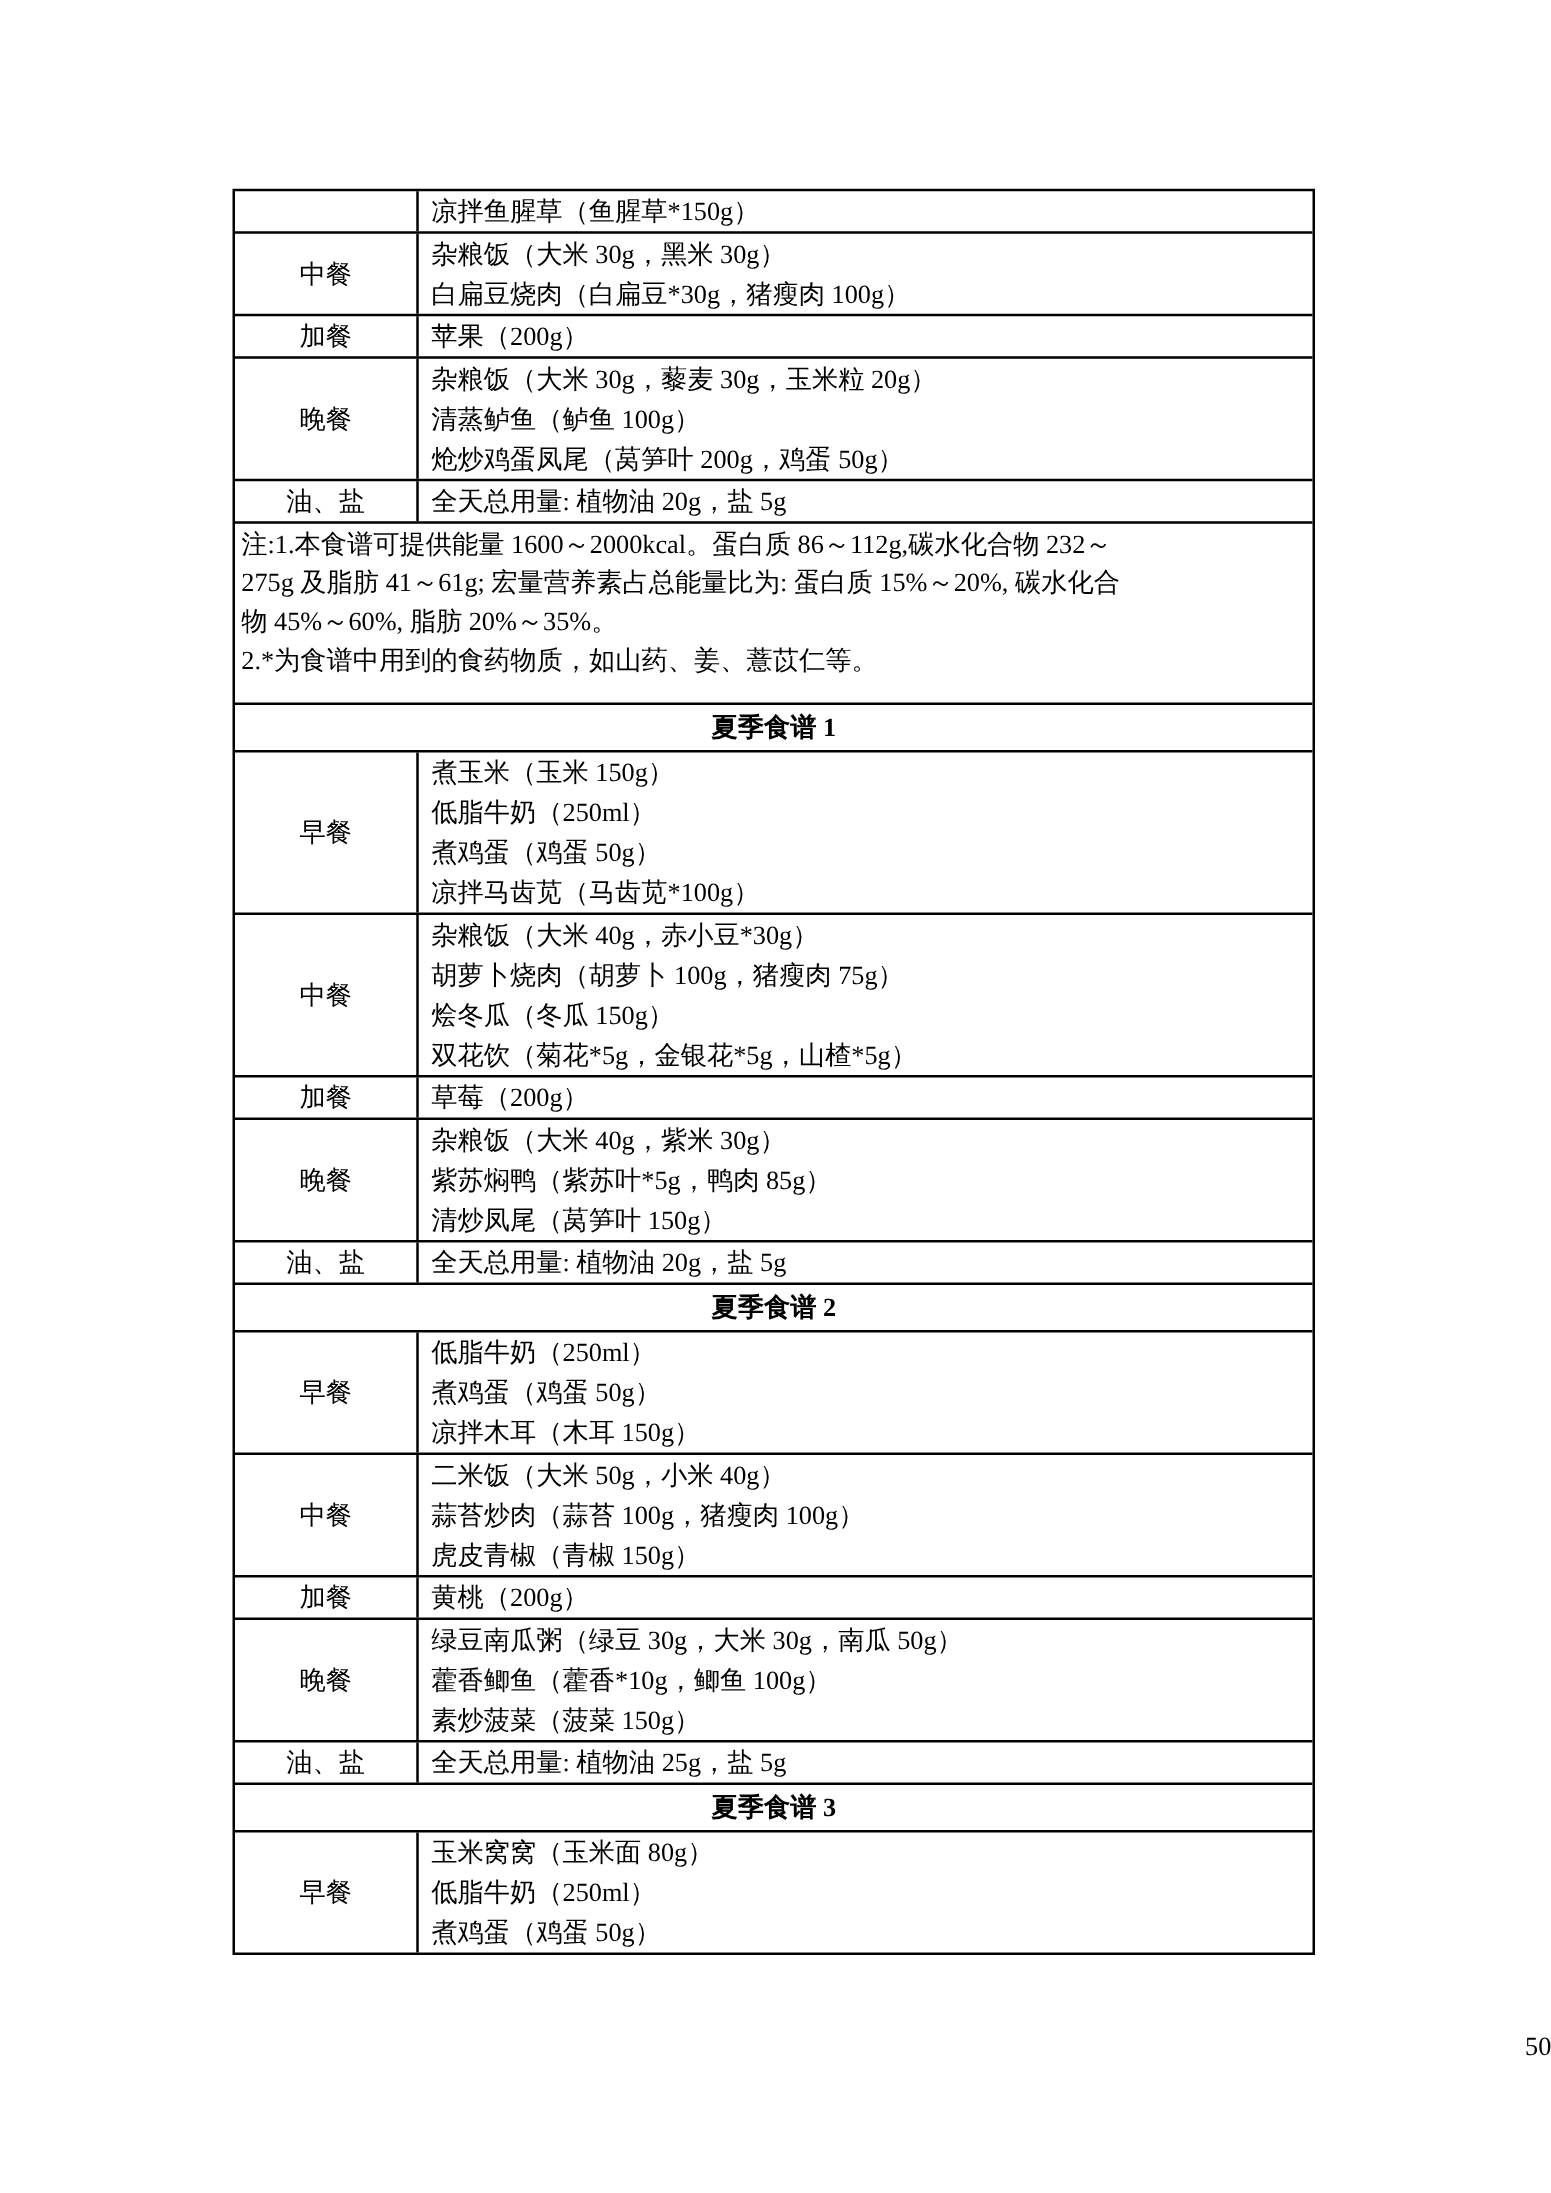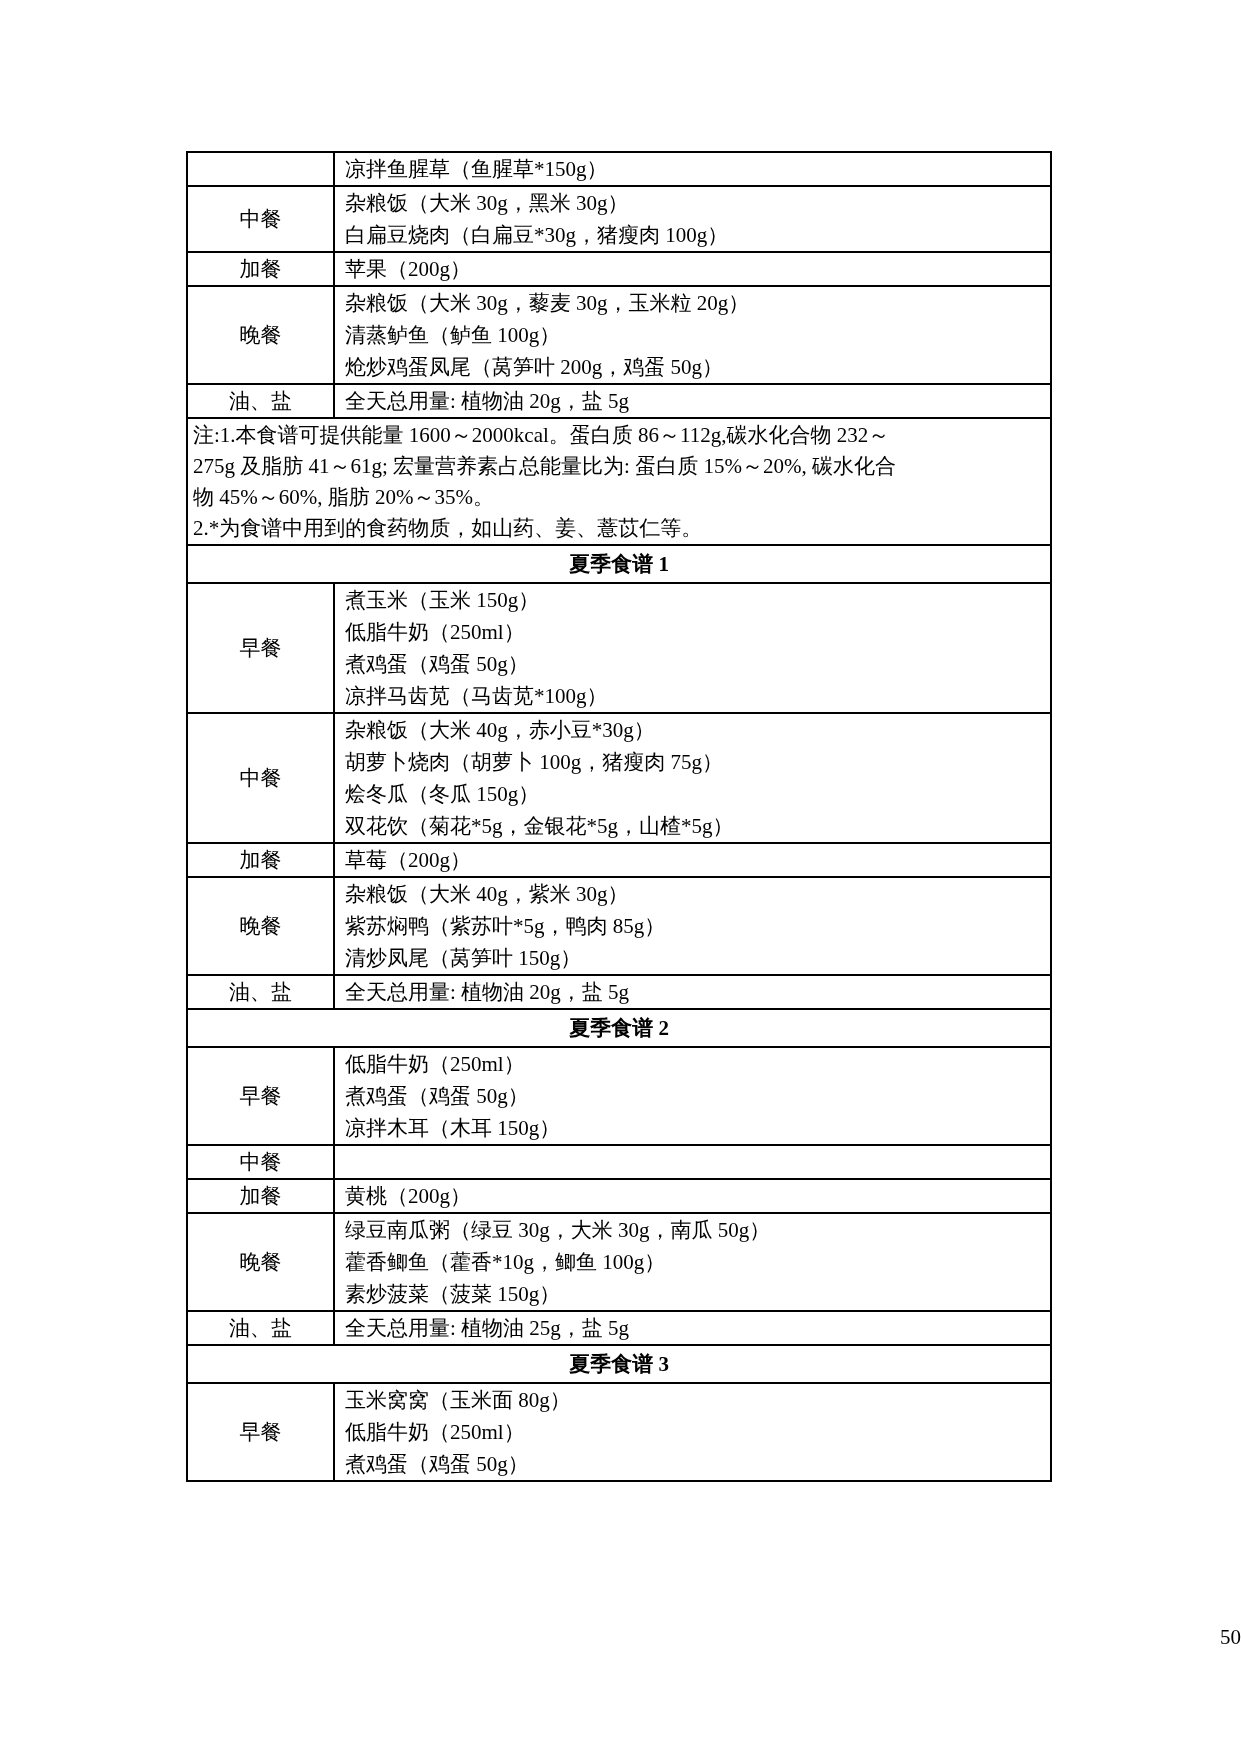--- a/index.html
+++ b/index.html
@@ -49,21 +49,21 @@
     flex: 1 1 auto;
     min-width: 0;
     padding: 0 10px;
   }
   .dish-line {
     line-height: 32px;
     white-space: nowrap;
     overflow: hidden;
   }
   .note-row {
-    padding: 1px 4px 0 5px;
+    padding: 1px 4px 18px 5px;
   }
   .note-line {
     line-height: 31px;
     white-space: nowrap;
     overflow: hidden;
   }
   .header-row {
     line-height: 36px;
     text-align: center;
     font-weight: bold;
@@ -188,20 +188,25 @@
         <div class="content-cell">
           <div class="dish-line">低脂牛奶（250ml）</div>
           <div class="dish-line">煮鸡蛋（鸡蛋 50g）</div>
           <div class="dish-line">凉拌木耳（木耳 150g）</div>
         </div>
       </div>
       <div class="t-row">
         <div class="label-cell">
           <span>中餐</span>
         </div>
+        <div class="content-cell">
+          <div class="dish-line">二米饭（大米 50g，小米 40g）</div>
+          <div class="dish-line">蒜苔炒肉（蒜苔 100g，猪瘦肉 100g）</div>
+          <div class="dish-line">虎皮青椒（青椒 150g）</div>
+        </div>
       </div>
       <div class="t-row">
         <div class="label-cell">
           <span>加餐</span>
         </div>
         <div class="content-cell">
           <div class="dish-line">黄桃（200g）</div>
         </div>
       </div>
       <div class="t-row">

